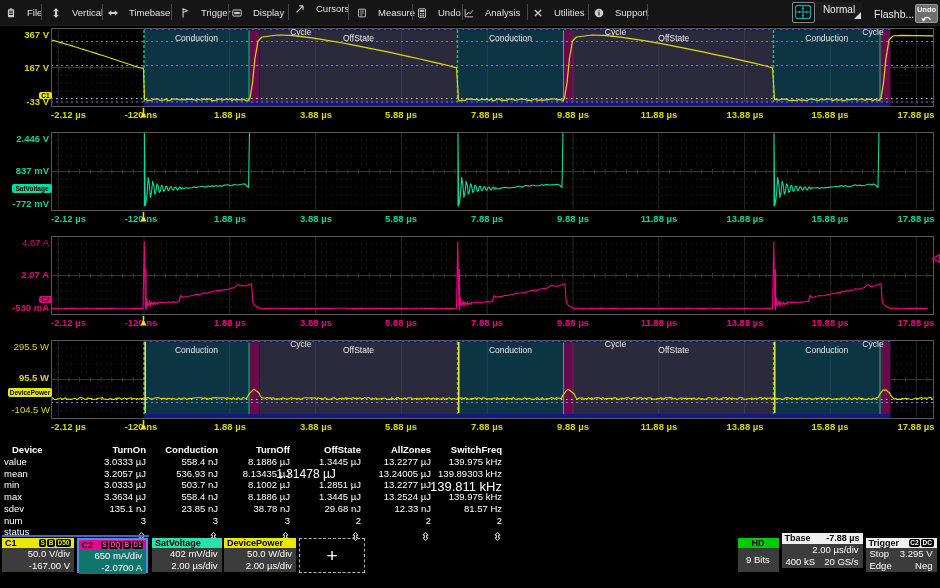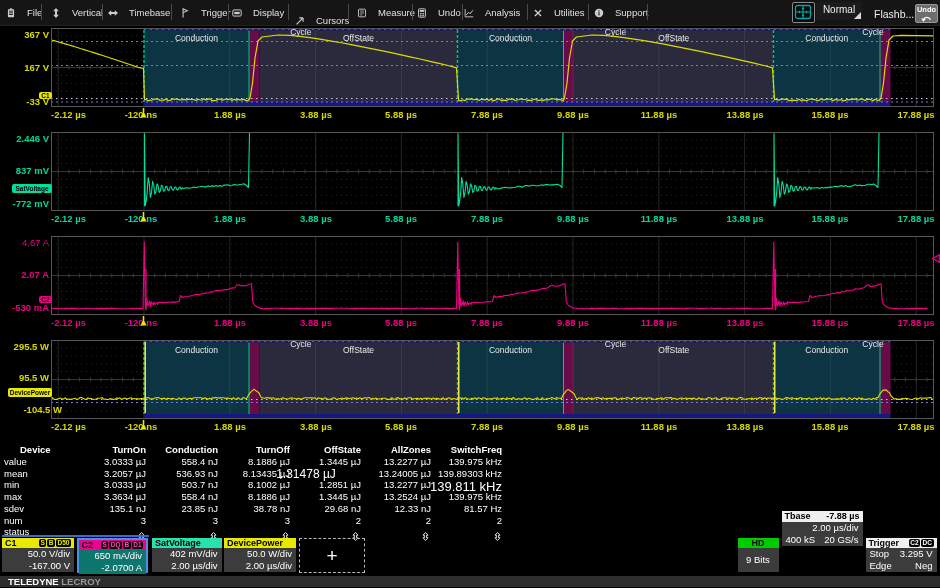--- a/index.html
+++ b/index.html
@@ -30,21 +30,21 @@
         </svg>
         <span>Trigger</span>
       </div>
       <div class="mi" style="position:absolute;left:232px;top:0;height:25px">
         <svg width="10" height="10" viewBox="0 0 13 13">
           <rect x="1" y="2.5" width="11" height="8" rx="1.5" fill="none" stroke="#cccccc" stroke-width="1.3"></rect>
           <rect x="3" y="5" width="7" height="3" fill="#cccccc"></rect>
         </svg>
         <span>Display</span>
       </div>
-      <div class="mi" style="position:absolute;left:295px;top:12px;height:17px">
+      <div class="mi" style="position:absolute;left:295px;top:0;height:17px">
         <svg width="10" height="10" viewBox="0 0 13 13">
           <path d="M2 11 L10.5 2.5 M10.5 2.5 H5.5 M10.5 2.5 V7.5" stroke="#cccccc" stroke-width="1.5" fill="none"></path>
         </svg>
         <span>Cursors</span>
       </div>
       <div class="mi" style="position:absolute;left:357px;top:0;height:25px">
         <svg width="10" height="10" viewBox="0 0 13 13">
           <rect x="2" y="1.5" width="9" height="10" rx="1" fill="none" stroke="#cccccc" stroke-width="1.2"></rect>
           <path d="M4 4 H9 M4 6.5 H9 M4 9 H7" stroke="#cccccc" stroke-width="1"></path>
         </svg>
@@ -353,28 +353,28 @@
     <div style="position:absolute;left:0;top:95.5px;width:49px;text-align:right;color:#d8d800;font-size:9.5px;font-weight:bold;white-space:nowrap">-33 V</div>
     <div style="position:absolute;left:39px;top:92px;width:13px;height:7px;background:#e8e800;border-radius:2px;color:#000;font-size:6.5px;font-weight:bold;text-align:center;line-height:7px;overflow:hidden">C1</div>
     <div style="position:absolute;left:0;top:133.4px;width:49px;text-align:right;color:#00d89a;font-size:9.5px;font-weight:bold;white-space:nowrap">2.446 V</div>
     <div style="position:absolute;left:0;top:165.0px;width:49px;text-align:right;color:#00d89a;font-size:9.5px;font-weight:bold;white-space:nowrap">837 mV</div>
     <div style="position:absolute;left:0;top:197.5px;width:49px;text-align:right;color:#00d89a;font-size:9.5px;font-weight:bold;white-space:nowrap">-772 mV</div>
     <div style="position:absolute;left:12px;top:183.5px;width:40px;height:9px;background:#00dfa0;border-radius:2px;color:#000;font-size:6.5px;font-weight:bold;text-align:center;line-height:9px;overflow:hidden">SatVoltage</div>
     <div style="position:absolute;left:0;top:236.5px;width:49px;text-align:right;color:#ea0080;font-size:9.5px;font-weight:normal;white-space:nowrap">4.67 A</div>
     <div style="position:absolute;left:0;top:269.0px;width:49px;text-align:right;color:#ea0080;font-size:9.5px;font-weight:bold;white-space:nowrap">2.07 A</div>
     <div style="position:absolute;left:0;top:302.0px;width:49px;text-align:right;color:#ea0080;font-size:9.5px;font-weight:bold;white-space:nowrap">-530 mA</div>
     <div style="position:absolute;left:39px;top:296px;width:13px;height:7px;background:#ef0084;border-radius:2px;color:#000;font-size:6.5px;font-weight:bold;text-align:center;line-height:7px;overflow:hidden">C2</div>
-    <div style="position:absolute;left:0;top:340.5px;width:49px;text-align:right;color:#d8d800;font-size:9.5px;font-weight:bold;white-space:nowrap">295.5 W</div>
+    <div style="position:absolute;left:0;top:340.5px;width:49px;text-align:right;color:#d8d800;font-size:9.5px;font-weight:normal;white-space:nowrap">295.5 W</div>
     <div style="position:absolute;left:0;top:372.0px;width:49px;text-align:right;color:#d8d800;font-size:9.5px;font-weight:bold;white-space:nowrap">95.5 W</div>
-    <div style="position:absolute;left:13px;top:404.0px;width:49px;text-align:right;color:#d8d800;font-size:9.5px;font-weight:bold;white-space:nowrap">-104.5 W</div>
+    <div style="position:absolute;left:1px;top:404.0px;width:49px;text-align:right;color:#d8d800;font-size:9.5px;font-weight:normal;white-space:nowrap">-104.5 W</div>
     <div style="position:absolute;left:8px;top:388px;width:44px;height:9px;background:#e8e800;border-radius:2px;color:#000;font-size:6.5px;font-weight:bold;text-align:center;line-height:9px;overflow:hidden">DevicePower</div>
     <svg style="position:absolute;left:932px;top:254px" width="8" height="9" viewBox="0 0 8 9">
       <path d="M7.3 0.8 V8.2 L0.9 4.5 Z" fill="none" stroke="#ea0080" stroke-width="1.2"></path>
     </svg>
-    <div style="position:absolute;left:20px;top:444.3px;color:#fff;font-size:9.5px;font-weight:bold">Device</div>
+    <div style="position:absolute;left:12px;top:444.3px;color:#fff;font-size:9.5px;font-weight:bold">Device</div>
     <div style="position:absolute;left:36px;top:444.3px;width:110px;text-align:right;color:#fff;font-size:9.5px;font-weight:bold">TurnOn</div>
     <div style="position:absolute;left:108px;top:444.3px;width:110px;text-align:right;color:#fff;font-size:9.5px;font-weight:bold">Conduction</div>
     <div style="position:absolute;left:180px;top:444.3px;width:110px;text-align:right;color:#fff;font-size:9.5px;font-weight:bold">TurnOff</div>
     <div style="position:absolute;left:251px;top:444.3px;width:110px;text-align:right;color:#fff;font-size:9.5px;font-weight:bold">OffState</div>
     <div style="position:absolute;left:321px;top:444.3px;width:110px;text-align:right;color:#fff;font-size:9.5px;font-weight:bold">AllZones</div>
     <div style="position:absolute;left:392px;top:444.3px;width:110px;text-align:right;color:#fff;font-size:9.5px;font-weight:bold">SwitchFreq</div>
     <div style="position:absolute;left:4px;top:456.0px;color:#fff;font-size:9.5px">value</div>
     <div style="position:absolute;left:36px;top:456.0px;width:110px;text-align:right;color:#fff;font-size:9.5px">3.0333 µJ</div>
     <div style="position:absolute;left:108px;top:456.0px;width:110px;text-align:right;color:#fff;font-size:9.5px">558.4 nJ</div>
     <div style="position:absolute;left:180px;top:456.0px;width:110px;text-align:right;color:#fff;font-size:9.5px">8.1886 µJ</div>
@@ -472,33 +472,32 @@
     </div>
     <div style="position:absolute;left:299px;top:537.5px;width:66px;height:35px;border:1px dashed #b8b8b8;color:#fff;font-size:19px;font-weight:400;text-align:center;line-height:33px">+</div>
     <div style="position:absolute;left:737.5px;top:537.5px;width:41px;height:35px;background:#000">
       <div style="height:10.5px;background:#00cc00;font-size:9px;font-weight:bold;color:#000;line-height:10.5px;padding:0 3px;position:relative">
         <div style="text-align:center">HD</div>
       </div>
       <div style="background:#3c3c3c;color:#fff;font-size:9.5px;text-align:right;padding:0 4px;height:24px">
         <div style="text-align:center;line-height:24px">9 Bits</div>
       </div>
     </div>
-    <div style="position:absolute;left:781.5px;top:511px;width:81px;height:35px;background:#404040">
+    <div style="position:absolute;left:781.5px;top:533px;width:81px;height:35px;background:#404040">
       <div style="height:10.5px;background:#f0f0f0;font-size:9px;font-weight:bold;color:#000;line-height:10.5px;padding:0 3px;position:relative">
         <span style="float:left">Tbase</span>
         <span style="float:right">-7.88 µs</span>
       </div>
       <div style="background:#3c3c3c;color:#fff;font-size:9.5px;text-align:right;padding:0 4px;height:24px">
         <div style="line-height:12px">2.00 µs/div</div>
         <div style="line-height:12px"><span style="float:left">400 kS</span>20 GS/s</div>
       </div>
     </div>
     <div style="position:absolute;left:865.5px;top:537.5px;width:71px;height:35px;background:#000">
       <div style="height:10.5px;background:#f0f0f0;font-size:9px;font-weight:bold;color:#000;line-height:10.5px;padding:0 3px;position:relative">
         <span style="float:left">Trigger</span>
         <span style="float:right"><span style="display:inline-block;background:#000;color:#fff;font-size:6.5px;font-weight:bold;border-radius:2px;padding:0 1.5px;margin-left:1px;line-height:8px;vertical-align:1px">C2</span><span style="display:inline-block;background:#000;color:#fff;font-size:6.5px;font-weight:bold;border-radius:2px;padding:0 1.5px;margin-left:1px;line-height:8px;vertical-align:1px">DC</span></span>
       </div>
       <div style="background:#3c3c3c;color:#fff;font-size:9.5px;text-align:right;padding:0 4px;height:24px">
         <div style="line-height:12px"><span style="float:left">Stop</span>3.295 V</div>
         <div style="line-height:12px"><span style="float:left">Edge</span>Neg</div>
       </div>
     </div>
-    <div style="position:absolute;left:0;top:576px;width:940px;height:11px;background:#2d2d2d;color:#fff;font-size:9.5px;font-weight:bold;line-height:11px;padding-left:8px">TELEDYNE <span style="color:#9a9a9a">LECROY</span></div>
   </div>
 </body></html>

